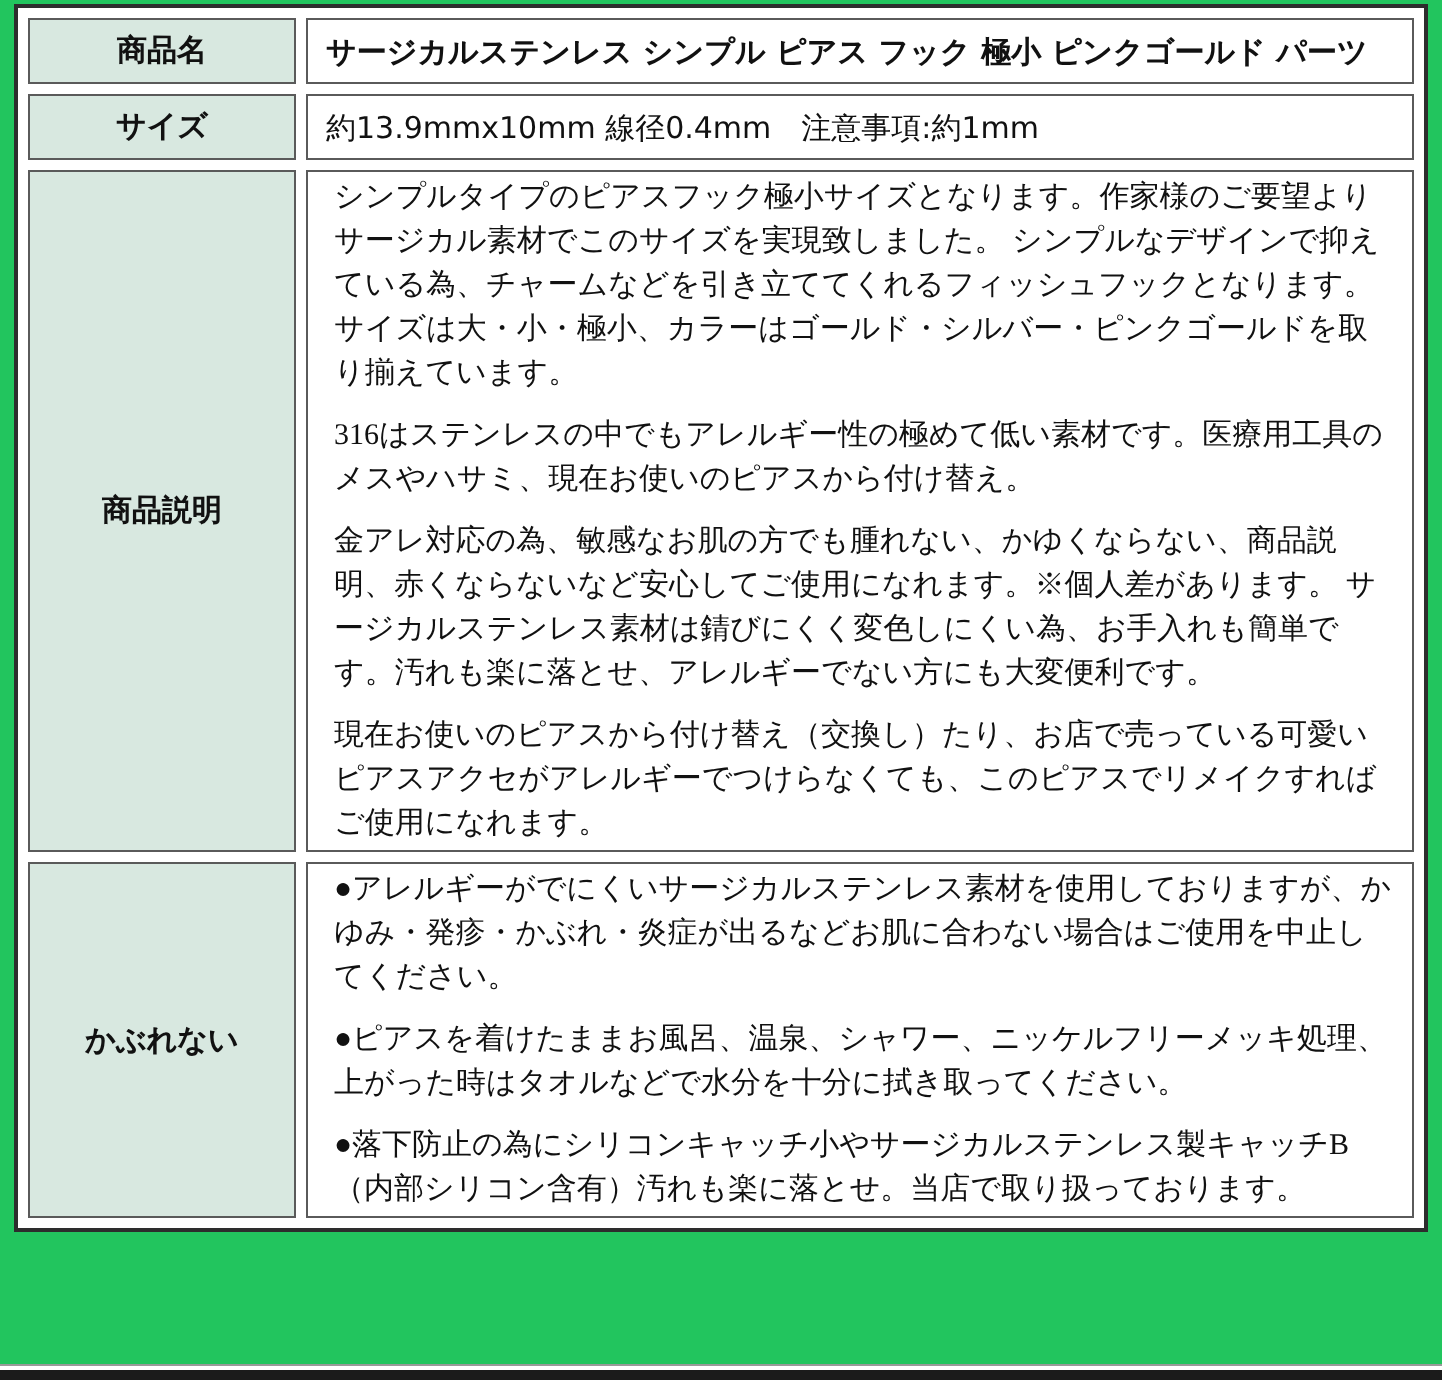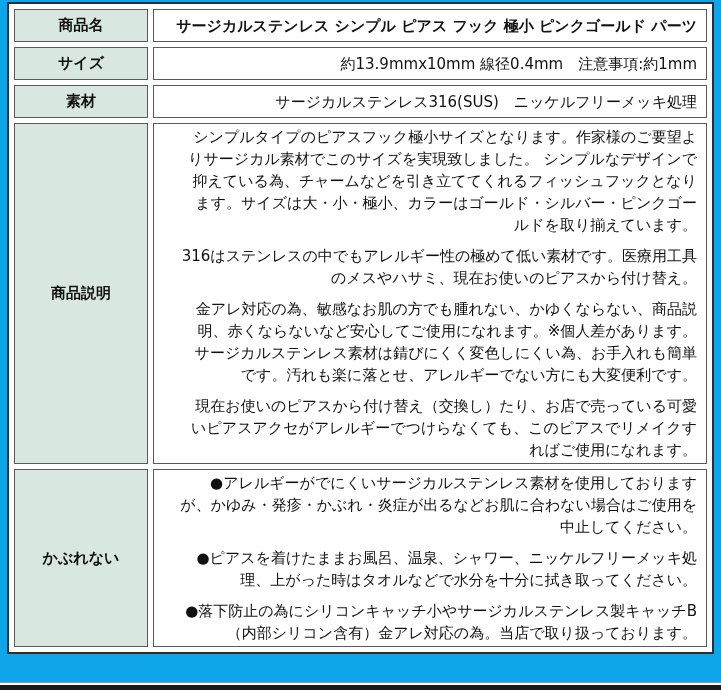--- a/index.html
+++ b/index.html
@@ -4,21 +4,21 @@
 <style>
   html, body {
     margin: 0;
     padding: 0;
     background: #ffffff;
   }
   .page {
     position: relative;
     width: 721px;
     height: 690px;
-    background: #0ea5e9;
+    background: #22c55e;
     overflow: hidden;
     font-family: "DejaVu Sans", "Liberation Sans", sans-serif;
     color: #111111;
   }
   table.spec {
     border-collapse: separate;
     border-spacing: 5px;
     border: 2px solid #2d2d2d;
     background: #ffffff;
     table-layout: fixed;
@@ -34,29 +34,30 @@
   }
   table.spec th {
     width: 134px;
     background: #d8e8e0;
     font-weight: bold;
     text-align: center;
     padding: 2px 4px;
   }
   table.spec td {
     background: #ffffff;
-    text-align: right;
+    text-align: left;
     padding: 2px 9px;
     line-height: 22px;
     word-break: break-all;
   }
   tr.row-single th, tr.row-single td { height: 33px; }
   td.value-strong { font-weight: bold; }
   td .para {
-    margin: 0 0 9px 17px;
+    margin: 0 0 9px 4px;
+    font-family: Liberation Serif, serif;
   }
   td .para:last-child { margin-bottom: 0; }
   .bottom-bar {
     position: absolute;
     left: 0;
     bottom: 0;
     width: 721px;
     height: 8px;
     
     background: linear-gradient(#9a9a9a 0px, #9a9a9a 1px, #ffffff 1px, #ffffff 3px, #1b1b1b 3px, #1b1b1b 8px);
@@ -72,42 +73,38 @@
       <tr class="row-single">
         <th>商品名</th>
         <td class="value-strong">サージカルステンレス シンプル ピアス フック 極小 ピンクゴールド パーツ</td>
       </tr>
 
       <tr class="row-single">
         <th>サイズ</th>
         <td>約13.9mmx10mm 線径0.4mm　注意事項:約1mm</td>
       </tr>
 
-      <tr class="row-single">
-        <th>素材</th>
-        <td>サージカルステンレス316(SUS)　ニッケルフリーメッキ処理</td>
-      </tr>
 
 
       <tr>
         <th>商品説明</th>
         <td>
           <div class="para">シンプルタイプのピアスフック極小サイズとなります。作家様のご要望よりサージカル素材でこのサイズを実現致しました。 シンプルなデザインで抑えている為、チャームなどを引き立ててくれるフィッシュフックとなります。サイズは大・小・極小、カラーはゴールド・シルバー・ピンクゴールドを取り揃えています。</div>
           <div class="para">316はステンレスの中でもアレルギー性の極めて低い素材です。医療用工具のメスやハサミ、現在お使いのピアスから付け替え。</div>
           <div class="para">金アレ対応の為、敏感なお肌の方でも腫れない、かゆくならない、商品説明、赤くならないなど安心してご使用になれます。※個人差があります。 サージカルステンレス素材は錆びにくく変色しにくい為、お手入れも簡単です。汚れも楽に落とせ、アレルギーでない方にも大変便利です。</div>
           <div class="para">現在お使いのピアスから付け替え（交換し）たり、お店で売っている可愛いピアスアクセがアレルギーでつけらなくても、このピアスでリメイクすればご使用になれます。</div>
         </td>
       </tr>
 
       <tr>
         <th>かぶれない</th>
         <td>
           <div class="para">●アレルギーがでにくいサージカルステンレス素材を使用しておりますが、かゆみ・発疹・かぶれ・炎症が出るなどお肌に合わない場合はご使用を中止してください。</div>
           <div class="para">●ピアスを着けたままお風呂、温泉、シャワー、ニッケルフリーメッキ処理、上がった時はタオルなどで水分を十分に拭き取ってください。</div>
-          <div class="para">●落下防止の為にシリコンキャッチ小やサージカルステンレス製キャッチB（内部シリコン含有）金アレ対応の為。当店で取り扱っております。</div>
+          <div class="para">●落下防止の為にシリコンキャッチ小やサージカルステンレス製キャッチB（内部シリコン含有）汚れも楽に落とせ。当店で取り扱っております。</div>
         </td>
       </tr>
 
     </tbody>
   </table>
 
   <div class="bottom-bar"></div>
 </div>
 
 </body></html>

